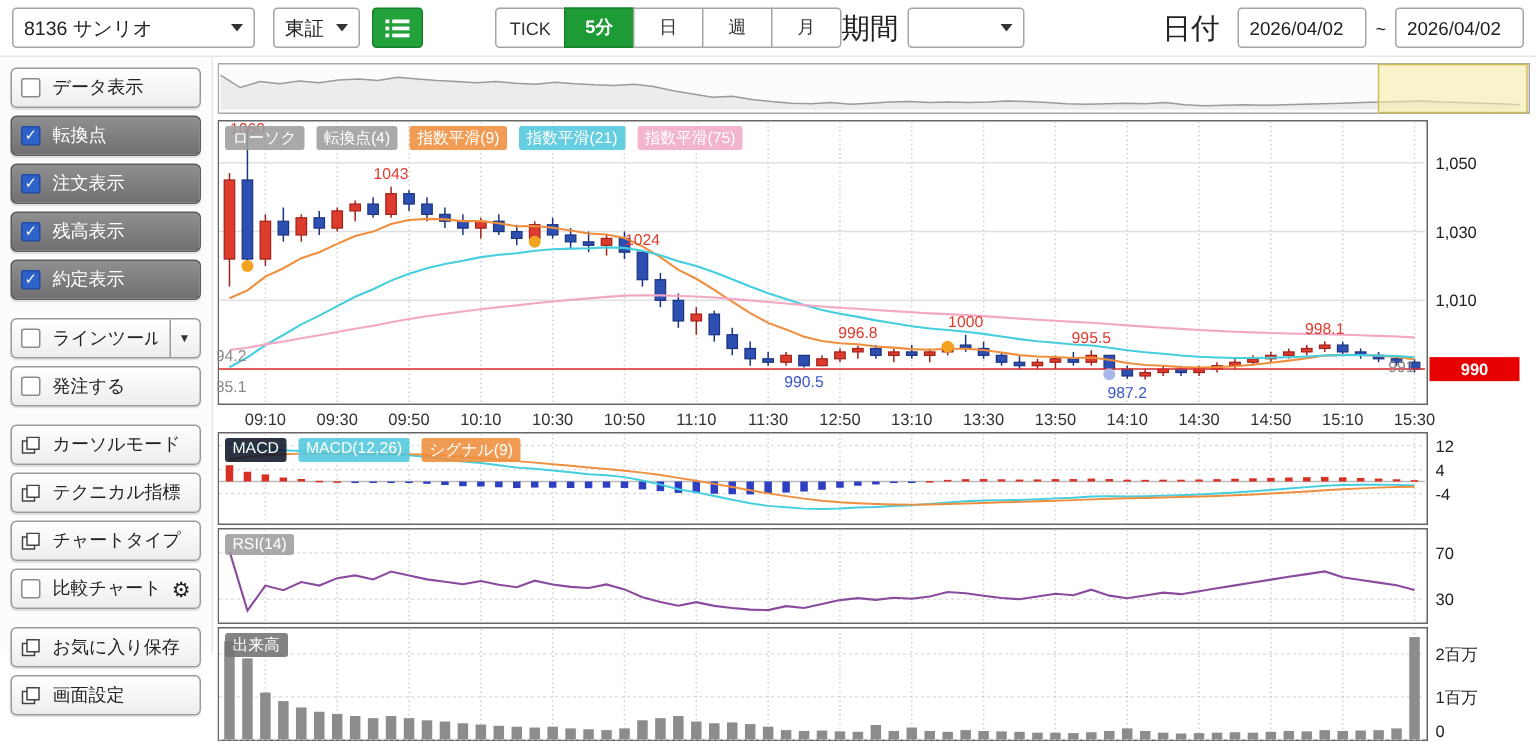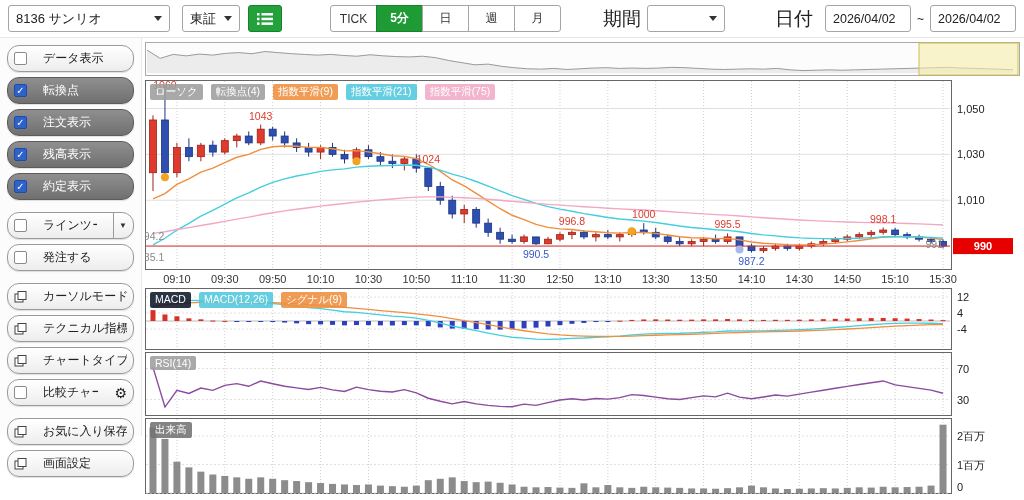--- a/index.html
+++ b/index.html
@@ -6,34 +6,34 @@
   html,body{width:1024px;height:500px;overflow:hidden;}
   body{font-family:"Liberation Sans","DejaVu Sans",sans-serif;font-size:12px;color:#222;background:#fff;}
   .app{width:1024px;height:436px;display:flex;flex-direction:column;background:#fff;}
   
   .topbar{height:38px;flex:0 0 38px;display:flex;align-items:center;padding:0 8px;background:#fff;border-bottom:1px solid #e6e6e6;}
   .select{height:27px;background:#fff;border:1px solid #a5a5a5;border-radius:3px;display:flex;align-items:center;justify-content:space-between;padding:0 7px;cursor:pointer;}
   .stock-select{width:162px;margin-right:12px;font-size:13px;}
   .exch-select{width:58px;margin-right:8px;font-size:13px;}
   .arrow{width:0;height:0;border-left:4px solid transparent;border-right:4px solid transparent;border-top:5px solid #333;margin-left:6px;}
   .list-btn{width:34px;height:27px;background:#23a13b;border:1px solid #17802b;border-radius:3px;display:flex;align-items:center;justify-content:center;cursor:pointer;margin-right:48px;}
-  .tf-group{display:flex;margin-right:42px;}
+  .tf-group{display:flex;}
   .tf-btn{width:47px;height:27px;border:1px solid #a5a5a5;background:#fff;color:#333;font-size:12px;margin-left:-1px;cursor:pointer;font-family:inherit;}
   .tf-btn:first-child{border-radius:3px 0 0 3px;margin-left:0;}
   .tf-btn:last-child{border-radius:0 3px 3px 0;}
   .tf-btn.active{background:#1e9b35;border-color:#17802b;color:#fff;font-weight:bold;}
   .lbl{font-size:19px;color:#222;margin-right:6px;}
   .period-select{width:78px;}
   .date-group{margin-left:auto;display:flex;align-items:center;gap:6px;}
   .date-input{width:86px;height:27px;border:1px solid #a5a5a5;border-radius:3px;padding:6px 7px;font-size:12.5px;font-family:inherit;color:#222;background:#fff;}
   
   .body{flex:1;display:flex;min-height:0;}
   .sidebar{width:142px;flex:0 0 142px;padding:7px 7px 0 7px;background:#fcfcfc;border-right:1px solid #e8e8e8;}
   .side-group{margin-bottom:12px;}
-  .side-btn{height:27px;margin-bottom:5px;border:1px solid #9a9a9a;border-radius:12px;background:linear-gradient(#ffffff,#ededed);display:flex;align-items:center;padding:0 6px;gap:16px;font-size:12px;color:#222;cursor:pointer;box-shadow:0 1px 1px rgba(0,0,0,.12);}
+  .side-btn{height:27px;margin-bottom:5px;border:1px solid #9a9a9a;border-radius:4px;background:linear-gradient(#ffffff,#ededed);display:flex;align-items:center;padding:0 6px;gap:8px;font-size:12px;color:#222;cursor:pointer;box-shadow:0 1px 1px rgba(0,0,0,.12);}
   .side-btn.checked{background:linear-gradient(#8f8f8f,#707070);color:#fff;border-color:#5c5c5c;}
   .cb{width:13px;height:13px;border:1px solid #8a8a8a;border-radius:2px;background:#fff;flex:0 0 13px;display:flex;align-items:center;justify-content:center;font-size:10px;line-height:1;color:#fff;}
   .checked .cb{background:#2f62c9;border-color:#1f4aa6;}
   .tool-ic{display:flex;align-items:center;}
   .side-label{white-space:nowrap;overflow:hidden;}
   .side-dd{margin-left:auto;align-self:stretch;display:flex;align-items:center;border-left:1px solid #9a9a9a;padding-left:5px;font-size:8px;color:#333;}
   .gear{margin-left:auto;font-size:14px;color:#222;line-height:1;}
   
   .main{flex:1;padding:4px 2px 0 3px;display:flex;flex-direction:column;min-width:0;}
   .overview{height:34px;margin-bottom:4px;position:relative;}

